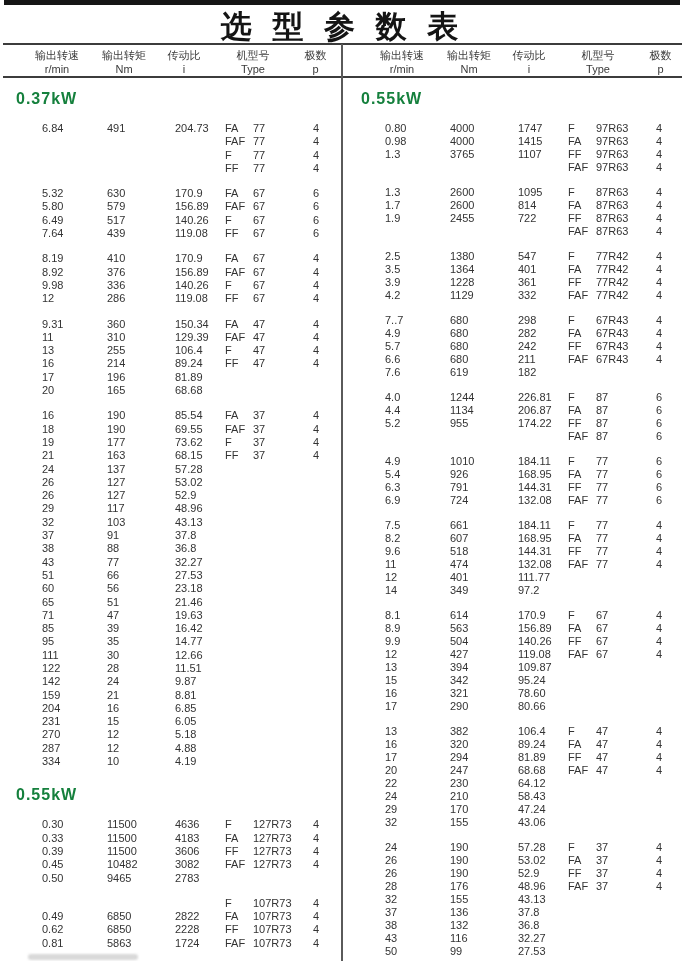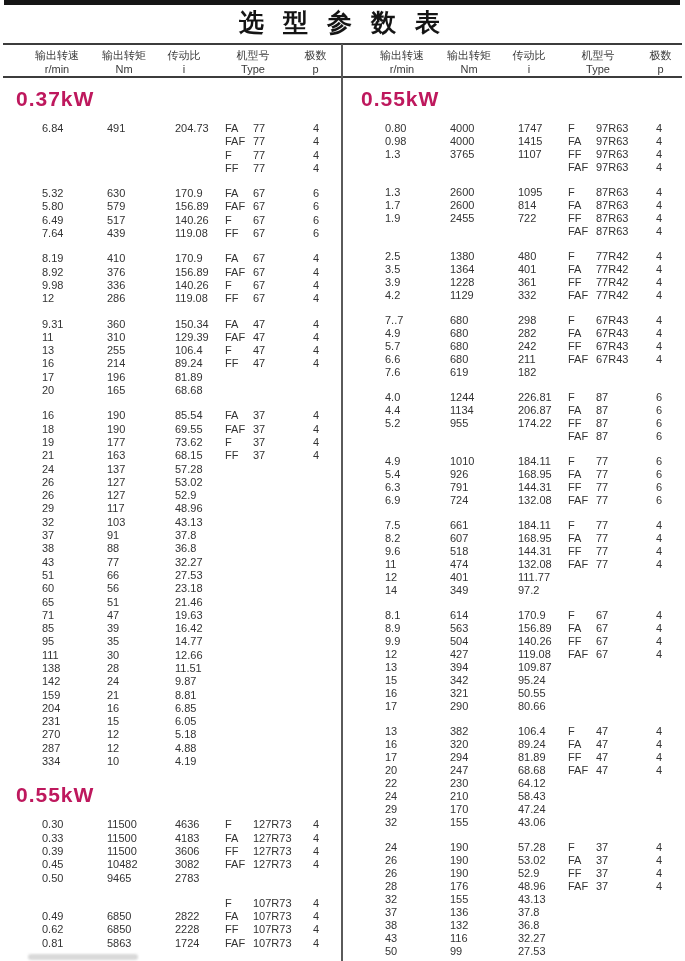--- a/index.html
+++ b/index.html
@@ -4,41 +4,41 @@
 <style>
   html,body { margin:0; padding:0; background:#e8e8e8; }
   .page {
     position:relative; width:685px; height:961px; background:#ffffff;
     font-family:"Liberation Sans", sans-serif; color:#2e2e2e; overflow:hidden;
     margin:0 auto;
   }
   .top-bar { position:absolute; left:4px; top:0; width:676px; height:5px; background:#151515; }
   .doc-title {
     position:absolute; top:6px; left:0; width:100%; text-align:center;
-    font-size:25px; font-weight:bold; color:#141414; letter-spacing:6px; white-space:pre;
+    font-size:31px; font-weight:bold; color:#141414; letter-spacing:6px; white-space:pre;
   }
   .rule { position:absolute; left:3px; width:679px; height:2px; background:#3c3c3c; }
   .rule-title { top:43px; }
   .rule-header { top:76px; }
   .v-divider { position:absolute; left:341px; top:44px; width:2px; height:917px; background:#5a5a5a; }
 
   .header-half { position:absolute; top:48px; width:335px; }
   .header-half.left  { left:0; }
   .header-half.right { left:345px; }
   .hrow {
     display:grid; grid-template-columns:72px 62px 58px 80px 45px;
     padding-left:21px; font-size:11px; line-height:14px; text-align:center; color:#3a3a3a;
   }
 
   .col-content { position:absolute; top:80px; }
   #left-col  { left:0;   width:342px; }
   #right-col { left:345px; width:340px; }
 
   .power-heading {
-    font-size:21px; font-weight:bold; color:#be185d;
+    font-size:16px; font-weight:bold; color:#15803d;
     margin:14px 0 10px 16px; letter-spacing:1px; line-height:26px;
   }
   .col-content > .power-heading:first-child { margin-top:6px; }
 
   .block { margin-bottom:12px;padding-left:10px; }
   .row {
     display:grid; grid-template-columns:65px 68px 50px 28px 60px 22px;
     padding-left:32px; font-size:11px; line-height:13.3px; color:#333333;
     white-space:nowrap;
   }
@@ -399,21 +399,21 @@
         </div>
         <div class="row">
           <span class="c c-speed">111</span>
           <span class="c c-torque">30</span>
           <span class="c c-ratio">12.66</span>
           <span class="c c-type-prefix"></span>
           <span class="c c-type-size"></span>
           <span class="c c-poles"></span>
         </div>
         <div class="row">
-          <span class="c c-speed">138</span>
+          <span class="c c-speed">122</span>
           <span class="c c-torque">28</span>
           <span class="c c-ratio">11.51</span>
           <span class="c c-type-prefix"></span>
           <span class="c c-type-size"></span>
           <span class="c c-poles"></span>
         </div>
         <div class="row">
           <span class="c c-speed">142</span>
           <span class="c c-torque">24</span>
           <span class="c c-ratio">9.87</span>
@@ -615,21 +615,21 @@
           <span class="c c-ratio"></span>
           <span class="c c-type-prefix">FAF</span>
           <span class="c c-type-size">87R63</span>
           <span class="c c-poles">4</span>
         </div>
       </div>
       <div class="block">
         <div class="row">
           <span class="c c-speed">2.5</span>
           <span class="c c-torque">1380</span>
-          <span class="c c-ratio">480</span>
+          <span class="c c-ratio">547</span>
           <span class="c c-type-prefix">F</span>
           <span class="c c-type-size">77R42</span>
           <span class="c c-poles">4</span>
         </div>
         <div class="row">
           <span class="c c-speed">3.5</span>
           <span class="c c-torque">1364</span>
           <span class="c c-ratio">401</span>
           <span class="c c-type-prefix">FA</span>
           <span class="c c-type-size">77R42</span>
@@ -857,21 +857,21 @@
           <span class="c c-speed">15</span>
           <span class="c c-torque">342</span>
           <span class="c c-ratio">95.24</span>
           <span class="c c-type-prefix"></span>
           <span class="c c-type-size"></span>
           <span class="c c-poles"></span>
         </div>
         <div class="row">
           <span class="c c-speed">16</span>
           <span class="c c-torque">321</span>
-          <span class="c c-ratio">50.55</span>
+          <span class="c c-ratio">78.60</span>
           <span class="c c-type-prefix"></span>
           <span class="c c-type-size"></span>
           <span class="c c-poles"></span>
         </div>
         <div class="row">
           <span class="c c-speed">17</span>
           <span class="c c-torque">290</span>
           <span class="c c-ratio">80.66</span>
           <span class="c c-type-prefix"></span>
           <span class="c c-type-size"></span>

